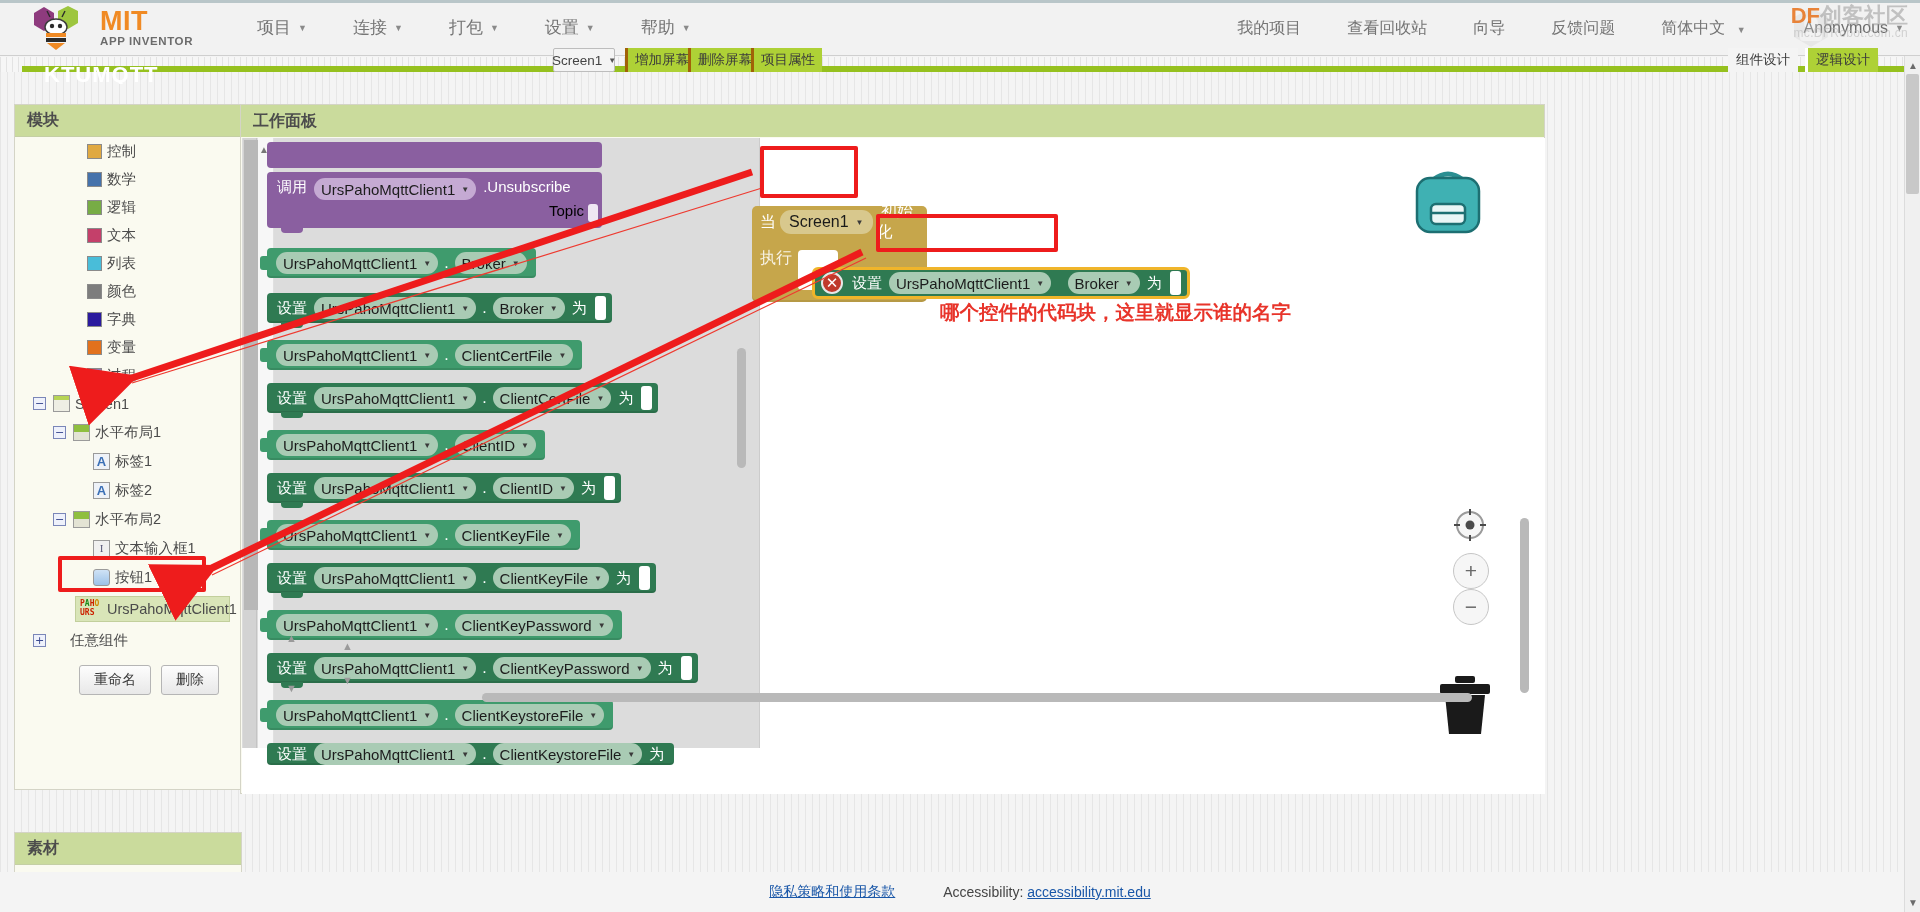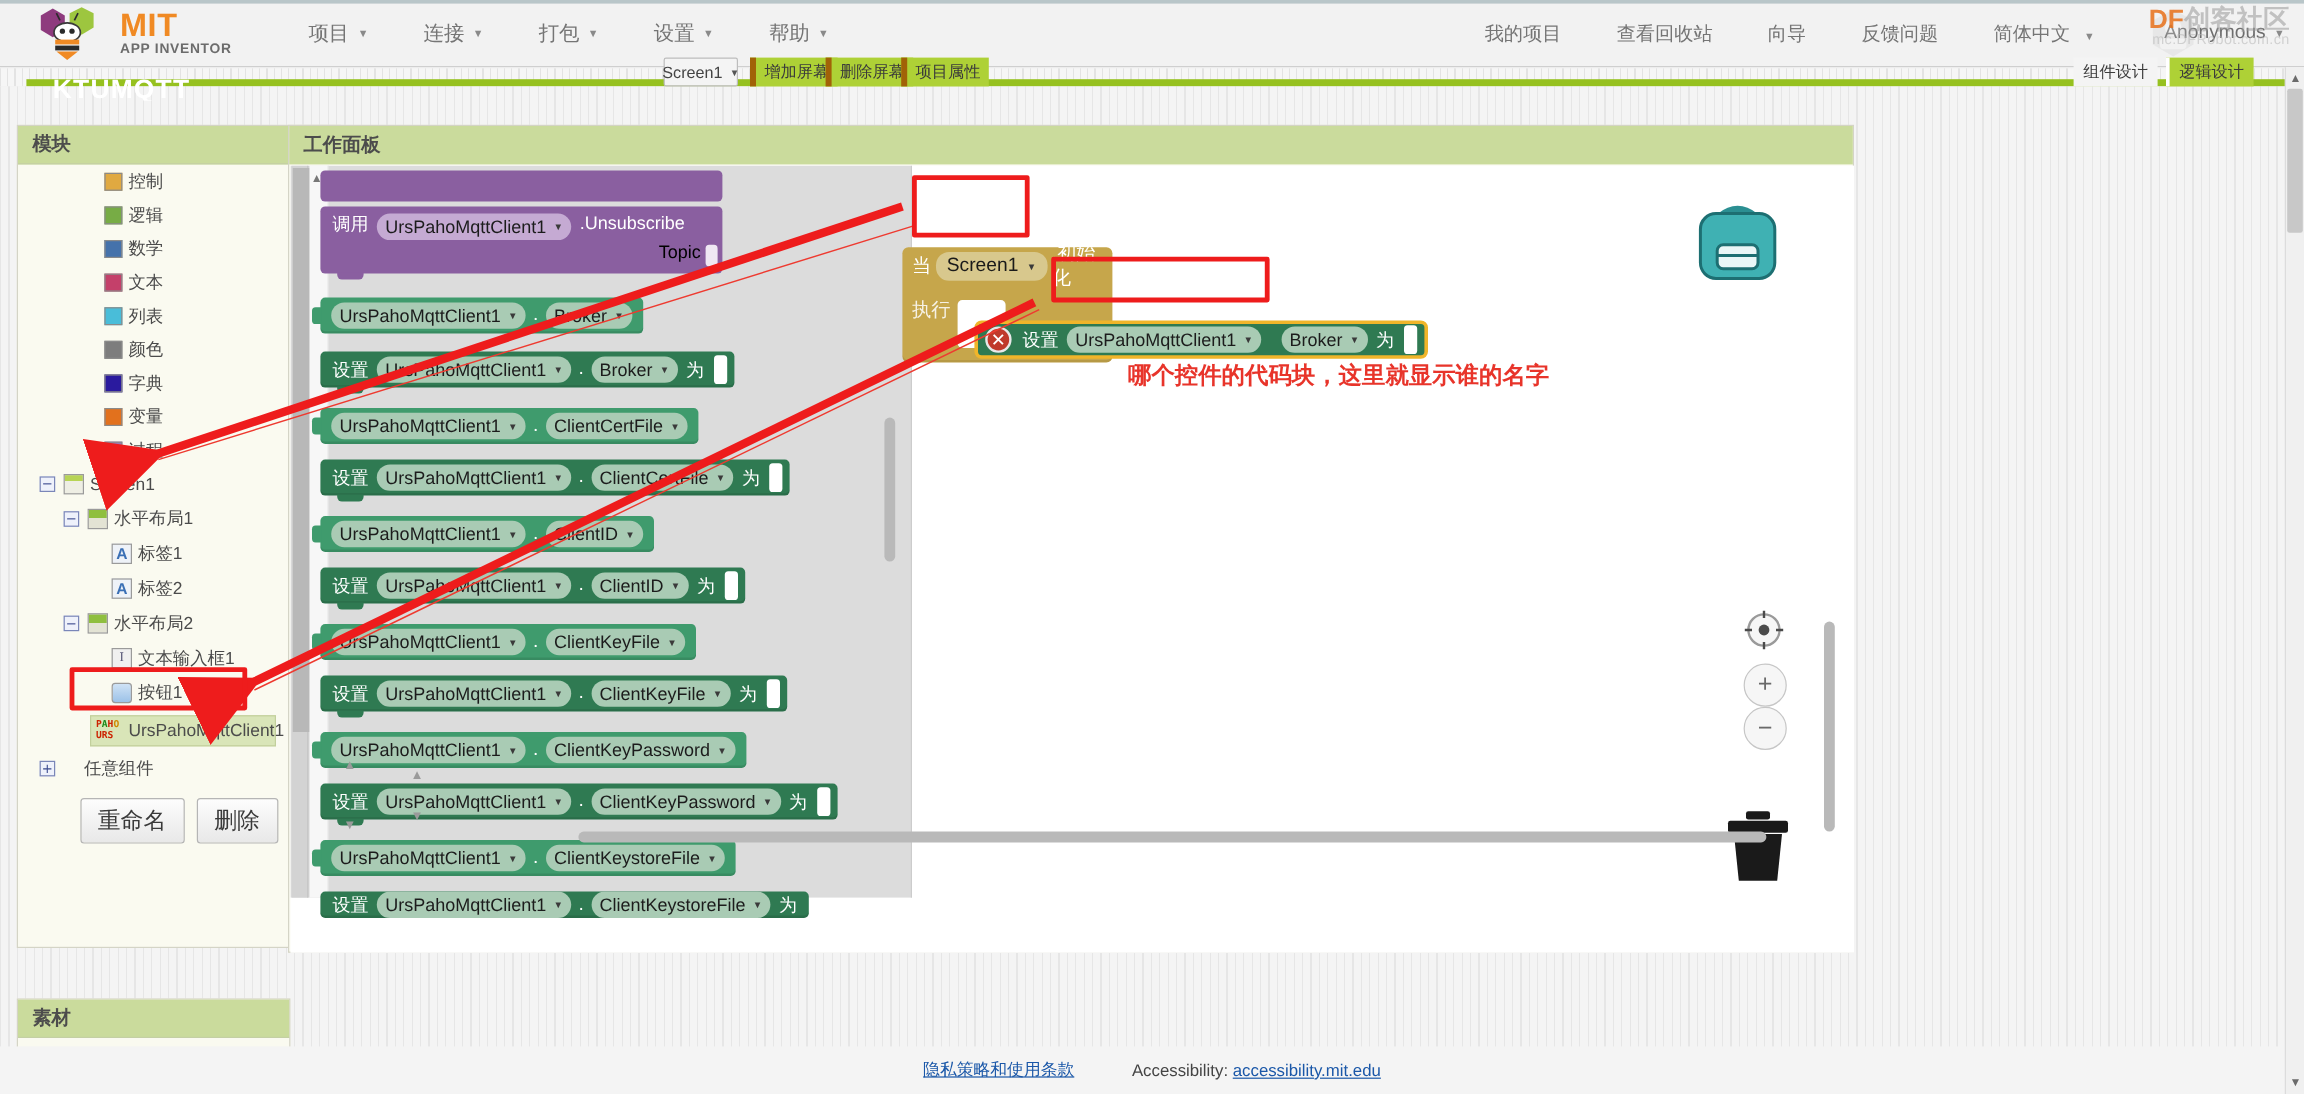--- a/index.html
+++ b/index.html
@@ -79,21 +79,21 @@
     background:#f4f4f4; border:1px solid #bdbdbd; border-radius:2px;
     display:flex; align-items:center; justify-content:center; z-index:7;
     font-size:13.5px; color:#444; padding:0 4px;
   }
   .screen-select .caret { font-size:8px; margin-left:6px; color:#555; }
 
   .gbtn {
     position:absolute; top:48px; height:24px; z-index:7;
     display:flex; align-items:center; justify-content:center;
     font-size:13.5px; color:#3b3b3b; background:#aed136;
-    border-left:5px solid #a16207; padding:0 7px; white-space:nowrap;
+    border-left:3px solid #a16207; padding:0 7px; white-space:nowrap;
   }
   .designtab {
     position:absolute; top:48px; height:24px; z-index:7;
     display:flex; align-items:center; justify-content:center;
     font-size:13.5px; padding:0 8px; white-space:nowrap;
   }
 
   
   .body-area {
     position:absolute; left:0; top:72px; width:1920px; height:820px;
@@ -138,21 +138,21 @@
   }
   .prs-ico {
     width:23px; height:20px; flex:0 0 auto; margin-right:4px;
     font-size:8px; font-weight:bold; line-height:9px; text-align:left;
     font-family:"DejaVu Sans Mono", monospace;
   }
 
   .panel-btn-row { display:flex; justify-content:center; gap:10px; margin-top:10px; }
   .pbtn {
     background:linear-gradient(#fdfdfd,#e8e8e8); border:1px solid #b5b5b5;
-    border-radius:3px; font-size:19px; color:#3a3a3a; padding:5px 14px; cursor:pointer;text-align:right;
+    border-radius:3px; font-size:14px; color:#3a3a3a; padding:5px 14px; cursor:pointer;text-align:right;
   }
 
   
   #work-panel { left:240px; top:32px; width:1305px; height:690px; background:#fafaf0;}
   #work-head {
     background:#cadb9c; height:32px; display:flex; align-items:center;
     padding-left:12px; font-size:16px; font-weight:bold; color:#4c4c4c;
   }
   .canvas {
     position:absolute; left:1px; top:33px; width:1303px; height:656px;
@@ -382,26 +382,26 @@
 
     <div class="panel" id="modules-panel">
       <div class="panel-head">模块</div>
       <div class="palette-scroll">
 
         <div class="cat-row">
           <span class="swatch" style="background:#e0a941"></span>
           <span class="cat-label">控制</span>
         </div>
         <div class="cat-row">
+          <span class="swatch" style="background:#4572ab"></span>
+          <span class="cat-label">数学</span>
+        </div>
+        <div class="cat-row">
           <span class="swatch" style="background:#77ac45"></span>
           <span class="cat-label">逻辑</span>
-        </div>
-        <div class="cat-row">
-          <span class="swatch" style="background:#4572ab"></span>
-          <span class="cat-label">数学</span>
         </div>
         <div class="cat-row">
           <span class="swatch" style="background:#c4406a"></span>
           <span class="cat-label">文本</span>
         </div>
         <div class="cat-row">
           <span class="swatch" style="background:#49bdd9"></span>
           <span class="cat-label">列表</span>
         </div>
         <div class="cat-row">

